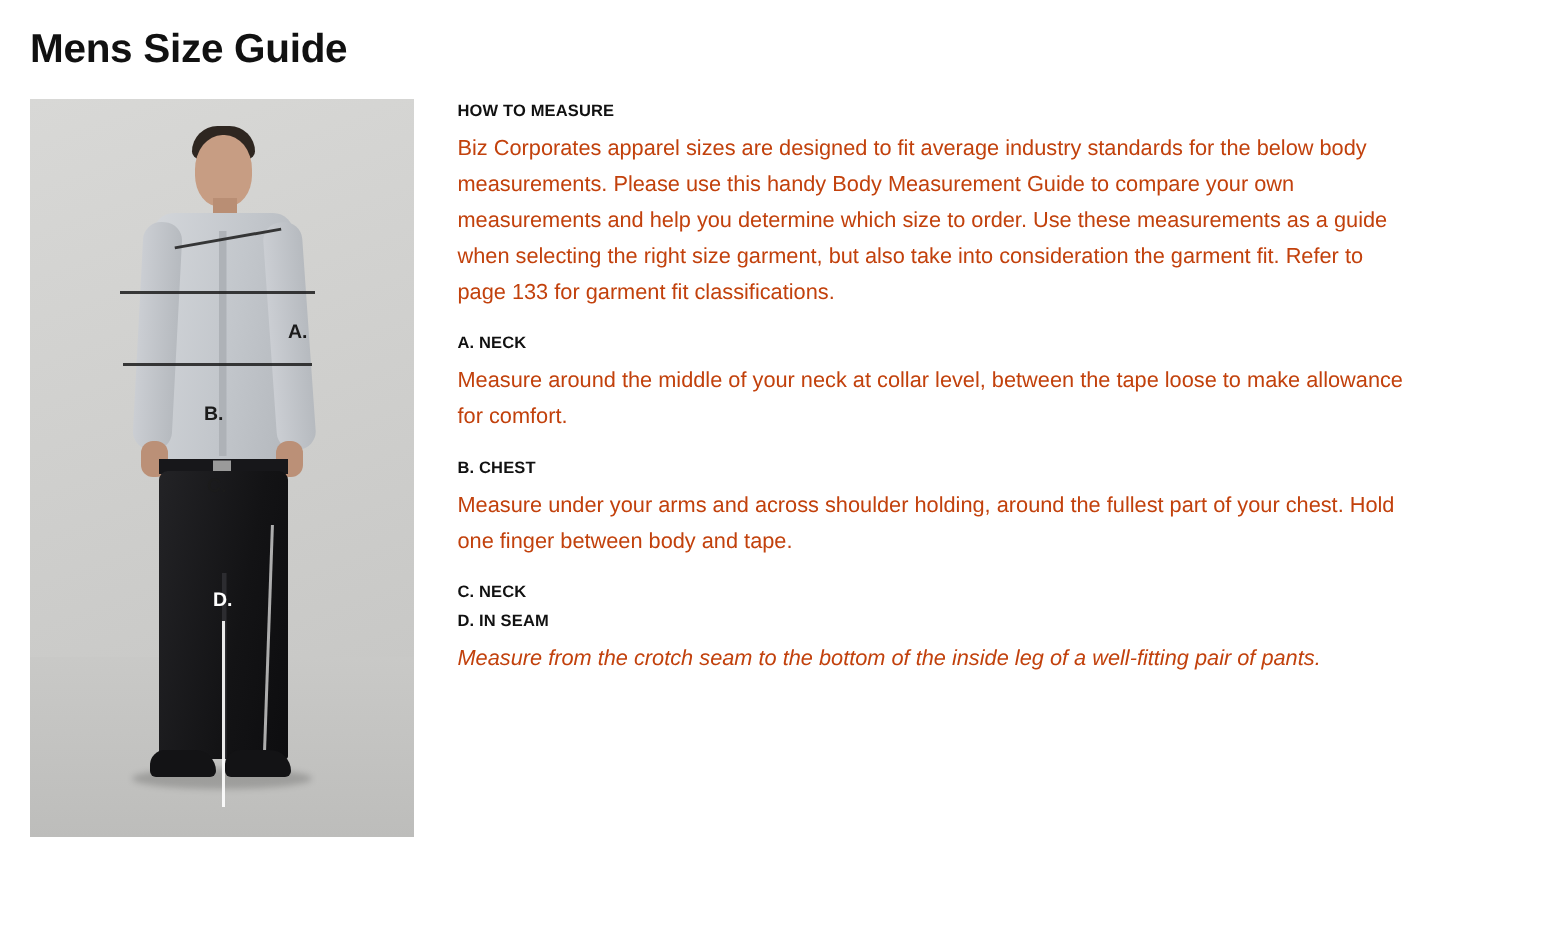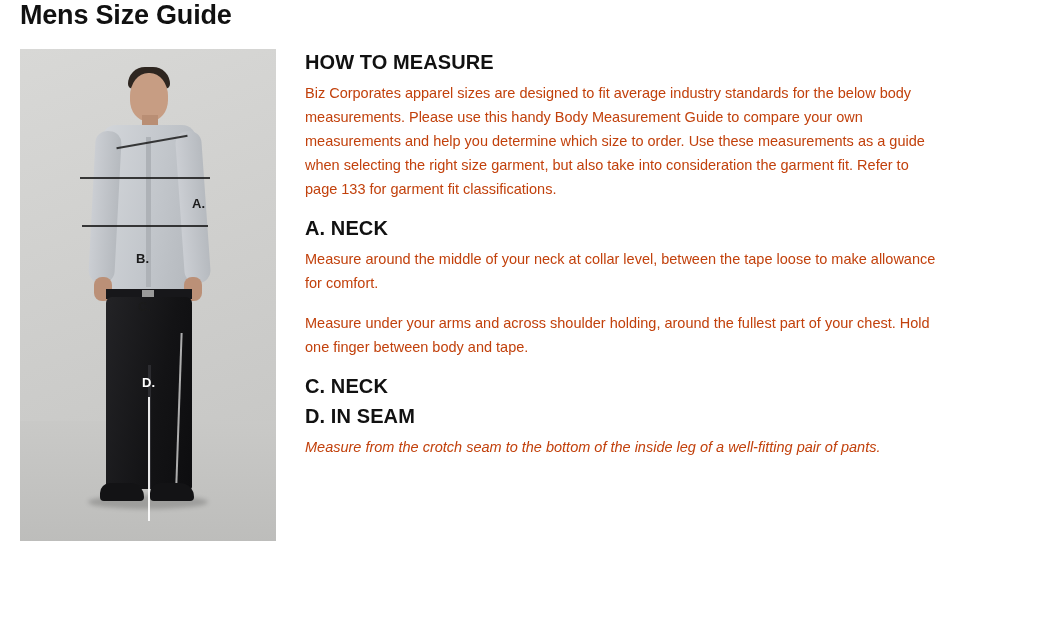--- a/index.html
+++ b/index.html
@@ -19,21 +19,21 @@
     width: 1038px;
     height: 621px;
     box-sizing: border-box;
     padding: 0;
   }
   .page-title {
     font-size: 27px;
     font-weight: bold;
     color: #111111;
     margin: 0;
-    padding: 0 0 0 20px;
+    padding: 17px 0 0 20px;
     letter-spacing: -0.2px;
   }
   .content {
     display: flex;
     align-items: flex-start;
     padding: 18px 0 0 20px;
   }
   .figure {
     width: 256px;
     height: 492px;
@@ -223,21 +223,21 @@
     background: #ffffff;
     opacity: 0.9;
   }
   
   .text-col {
     flex: 1 1 auto;
     padding-left: 29px;
     padding-right: 100px;
   }
   .sec-heading {
-    font-size: 20px;
+    font-size: 11px;
     font-weight: bold;
     color: #111111;
     margin: 0 0 7px 0;
     letter-spacing: 0.1px;
   }
   .sec-heading.first { margin-top: 2px; }
   .sec-body {
     font-size: 14.5px;
     line-height: 24px;
     color: #c2410c;
@@ -293,20 +293,21 @@
     </div>
 
     <div class="text-col">
 
       <h2 class="sec-heading first">HOW TO MEASURE</h2>
       <p class="sec-body">Biz Corporates apparel sizes are designed to fit average industry standards for the below body measurements. Please use this handy Body Measurement Guide to compare your own measurements and help you determine which size to order. Use these measurements as a guide when selecting the right size garment, but also take into consideration the garment fit. Refer to page 133 for garment fit classifications.</p>
 
       <h2 class="sec-heading">A. NECK</h2>
       <p class="sec-body">Measure around the middle of your neck at collar level, between the tape loose to make allowance for comfort.</p>
 
+      <h2 class="sec-heading">B. CHEST</h2>
       <p class="sec-body">Measure under your arms and across shoulder holding, around the fullest part of your chest. Hold one finger between body and tape.</p>
 
       <h2 class="sec-heading">C. NECK</h2>
 
       <h2 class="sec-heading">D. IN SEAM</h2>
       <p class="sec-body last">Measure from the crotch seam to the bottom of the inside leg of a well-fitting pair of pants.</p>
 
     </div>
   </div>
 </div>

